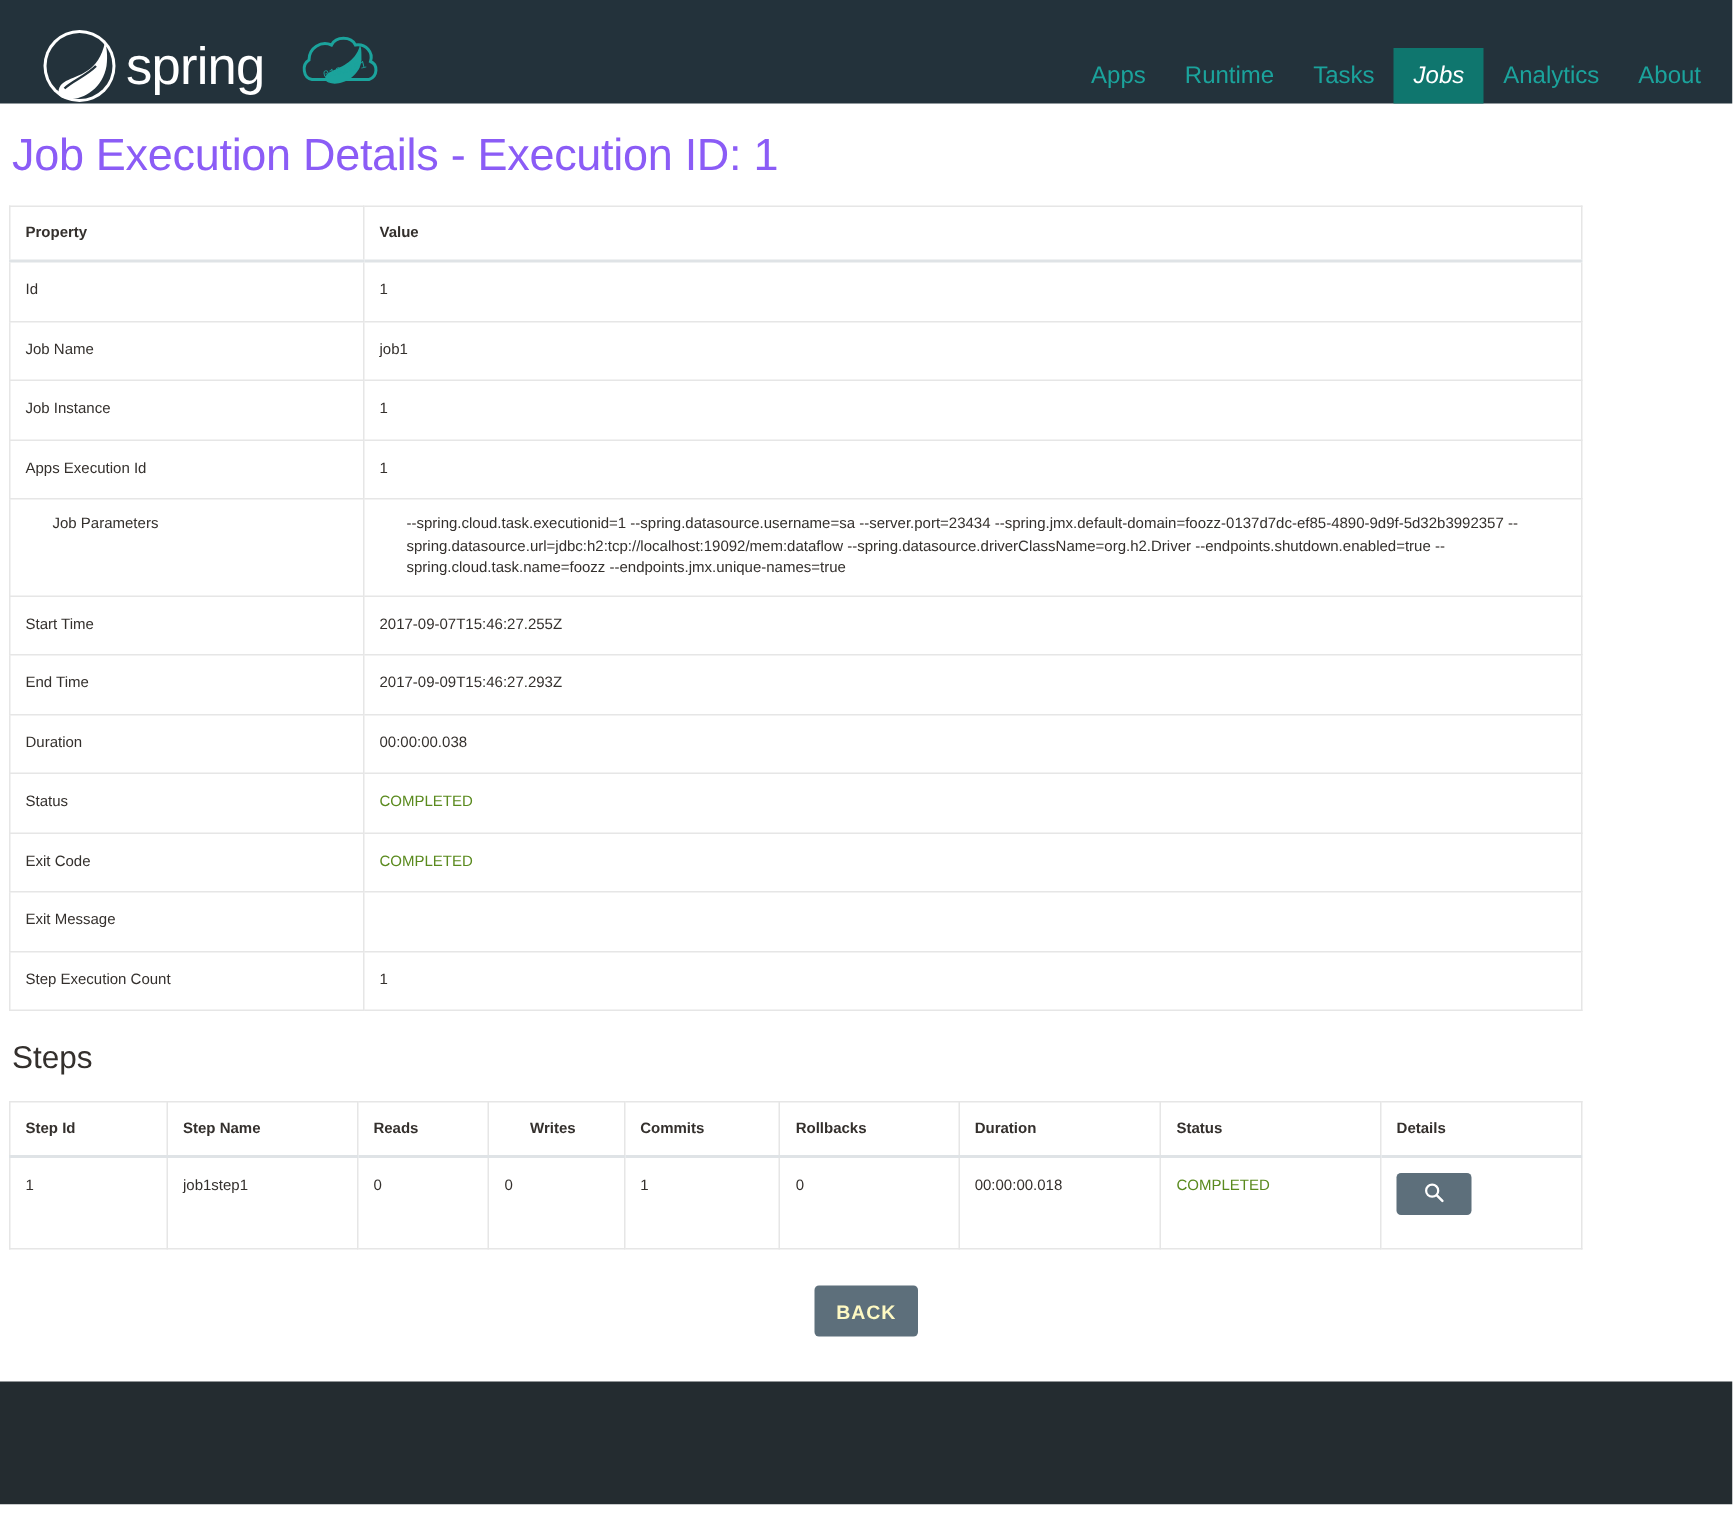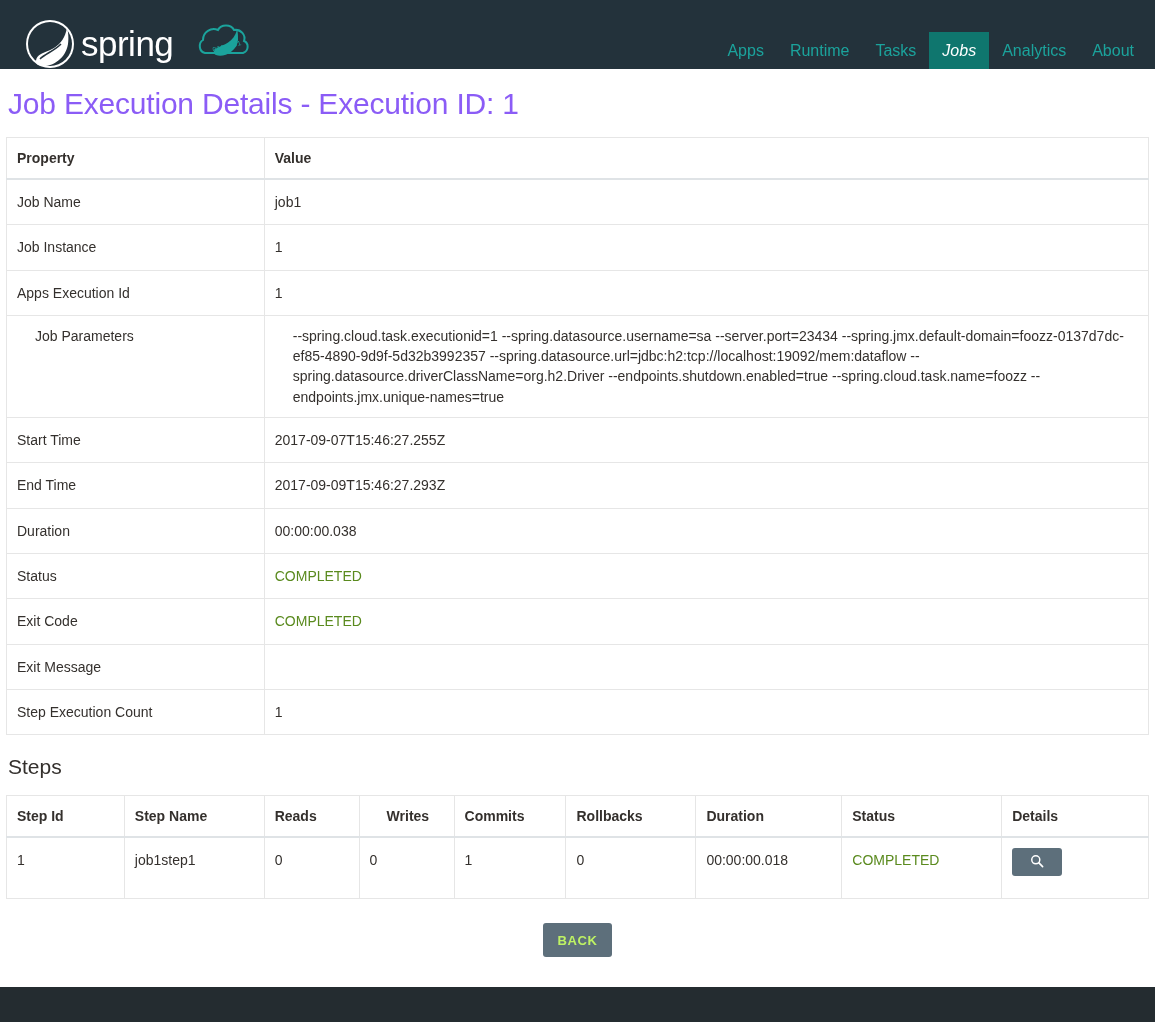--- a/index.html
+++ b/index.html
@@ -21,22 +21,23 @@
     height: 69px;
     background: #23323b;
     display: flex;
     align-items: stretch;
     justify-content: space-between;
     position: relative;
   }
   .brand {
     display: flex;
     align-items: center;
-    padding-left: 23px;
+    padding-left: 6px;
     height: 88px;
+    margin-left: 20px;
   }
   .brand svg { display: block; }
   .nav-links {
     display: flex;
     align-items: stretch;
     padding-right: 8px;
     margin-top: 32px;
   }
   .nav-link {
     display: flex;
@@ -68,23 +69,23 @@
   }
   .section-title {
     font-size: 21px;
     font-weight: normal;
     color: #34302d;
     margin: 20px 0 6px 2px;
   }
 
   
   table {
-    width: 1143px;
+    width: 1049px;
     border-collapse: collapse;
-    font-size: 14px;
+    font-size: 10px;
     margin-top: 16px;
   }
   table th {
     text-align: left;
     font-weight: bold;
     color: #34302d;
     padding: 12px 10px;
     border-top: 1px solid #e6e6e6;
     border-bottom: 2px solid #dfe3e6;
     border-left: 1px solid #e6e6e6;
@@ -114,21 +115,21 @@
   .steps-table th.c-status { width: 160px; }
   .steps-table th.c-details { width: 147px; }
   .steps-table td { padding-top: 12px; padding-bottom: 22px; }
 
   
   .btn {
     display: inline-flex;
     align-items: center;
     justify-content: center;
     background: #5d6f7b;
-    color: #bef264;
+    color: #fef9c3;
     border: none;
     border-radius: 3px;
     cursor: pointer;
     font-family: inherit;
   }
   .btn-details {
     width: 50px;
     height: 28px;
     margin-top: -2px;
   }
@@ -193,20 +194,24 @@
 
   <table class="props-table">
     <thead>
       <tr>
         <th class="c-prop">Property</th>
         <th class="c-val">Value</th>
       </tr>
     </thead>
     <tbody>
         <tr>
+          <td class="prop-name">Id</td>
+          <td class="prop-value">1</td>
+        </tr>
+        <tr>
           <td class="prop-name">Job Name</td>
           <td class="prop-value">job1</td>
         </tr>
         <tr>
           <td class="prop-name">Job Instance</td>
           <td class="prop-value">1</td>
         </tr>
         <tr>
           <td class="prop-name">Apps Execution Id</td>
           <td class="prop-value">1</td>

